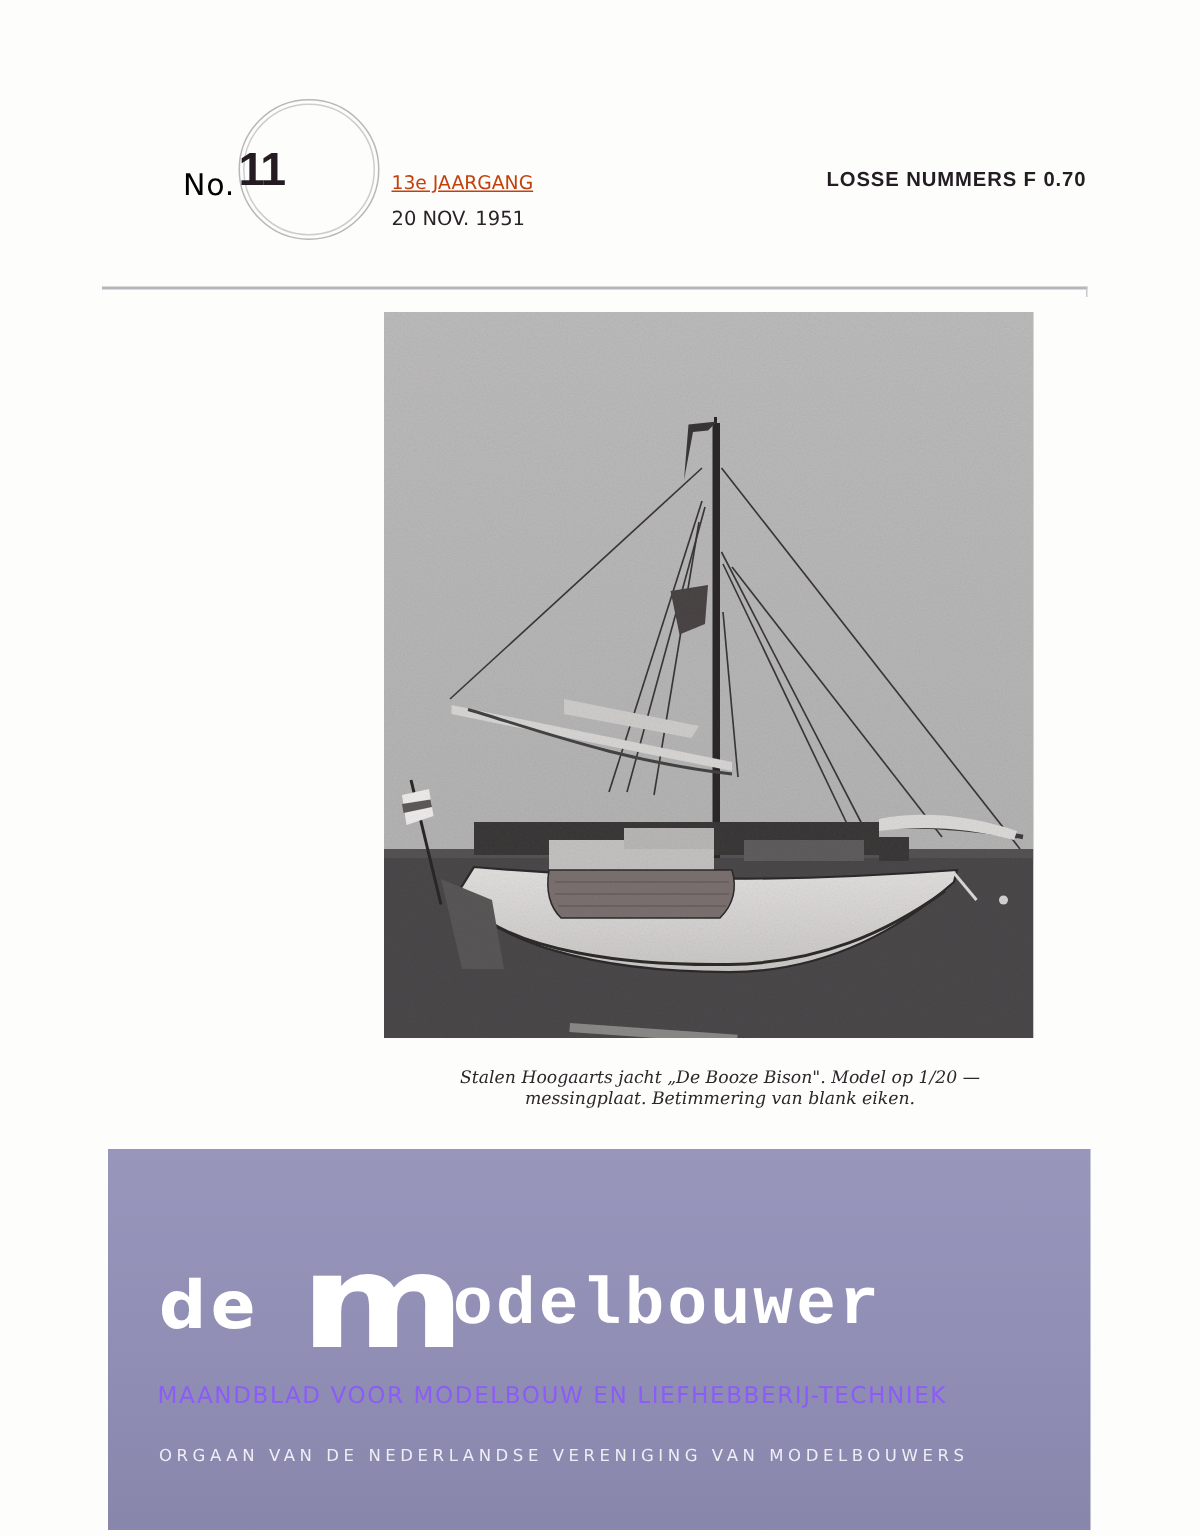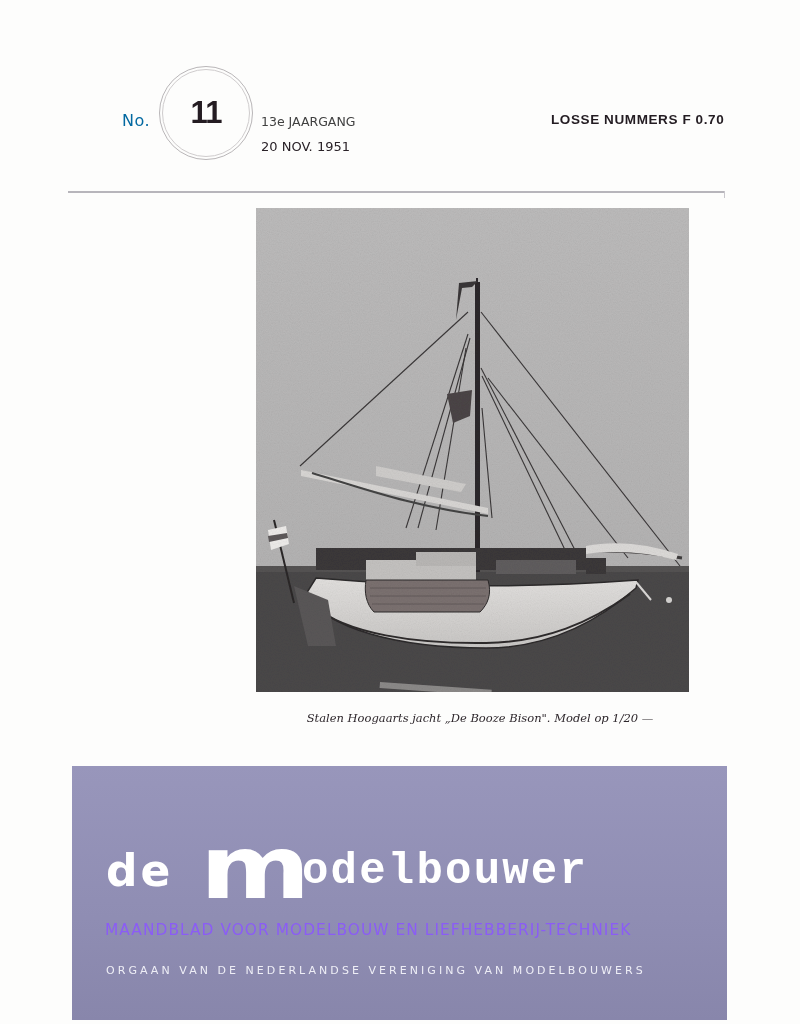--- a/index.html
+++ b/index.html
@@ -6,41 +6,41 @@
     body {
       width: 800px; height: 1024px; position: relative; overflow: hidden;
       background: #fdfdfc;
       font-family: "DejaVu Sans", sans-serif;
       color: #231c22;
     }
     .abs { position: absolute; }
 
     
     #no-label {
-      left: 122px; top: 111px; font-size: 16px; letter-spacing: 0.5px;
-      font-family: "DejaVu Sans", sans-serif; color: #0369a1;
+      left: 122px; top: 111px; font-size: 20px; letter-spacing: 0.5px;
+      font-family: "DejaVu Sans", sans-serif; color: #000000;
     }
     #issue-circle {
       left: 159px; top: 66px; width: 94px; height: 94px; border-radius: 50%;
       border: 1px solid #b9b6b8; box-sizing: border-box;
     }
     #issue-circle::after {
       content: ""; position: absolute; left: 2px; top: 2px; right: 2px; bottom: 2px;
       border-radius: 50%; border: 1px solid #cfcccd;
     }
     #issue-number {
-      left: 159px; top: 93px; width: 94px; text-align: center;
+      left: 159px; top: 93px; width: 94px; text-align: left;
       font-family: "Liberation Sans", sans-serif; font-weight: bold; font-size: 31px;
       letter-spacing: -1px; color: #241c22; line-height: 40px;
     }
     #issue-date {
       left: 261px; top: 94px; font-size: 13px; line-height: 18px; color: #2a2228; margin-top: 44px;
     }
     #issue-volume {
-      left: 261px; top: 113px; font-size: 12.5px; line-height: 18px; color: #404040;
+      left: 261px; top: 113px; font-size: 12.5px; line-height: 18px; color: #c2410c; text-decoration: underline;
     }
     #price {
       left: 515px; top: 112px; font-family: "Liberation Sans", sans-serif;
       font-weight: bold; font-size: 13.5px; letter-spacing: 0.6px; color: #231c22; margin-left: 36px;
     }
     #rule {
       left: 68px; top: 191px; width: 657px; height: 2px; background: #b7b5bb;
     }
     #rule-tick {
       left: 724px; top: 191px; width: 1px; height: 7px; background: #c9c7cc;
@@ -185,20 +185,21 @@
       <line x1="380" y1="374" x2="395" y2="392" stroke="#dcdad8" stroke-width="2"></line>
       <circle cx="413" cy="392" r="3" fill="#d5d3d1"></circle>
 
       <rect x="124" y="474" width="112" height="6" fill="#8c8a89" transform="rotate(4 124 474)"></rect>
     </g>
   </svg>
 </div>
 
 <div class="abs" id="caption">
   <span>Stalen Hoogaarts jacht „De Booze Bison". Model op 1/20 —</span>
+  <span>messingplaat. Betimmering van blank eiken.</span>
 </div>
 
 <div class="abs" id="band"></div>
 <div class="abs" id="title-wrap">
   <span id="title-de">de</span>
   <span id="title-m">m</span>
   <span id="title-rest">odelbouwer</span>
 </div>
 <div class="abs" id="subtitle-1">MAANDBLAD VOOR MODELBOUW EN LIEFHEBBERIJ-TECHNIEK</div>
 <div class="abs" id="subtitle-2">ORGAAN VAN DE NEDERLANDSE VERENIGING VAN MODELBOUWERS</div>

